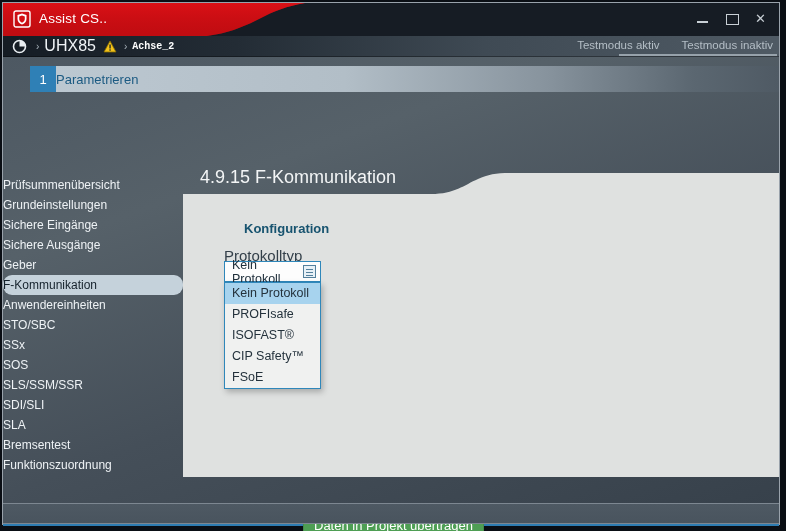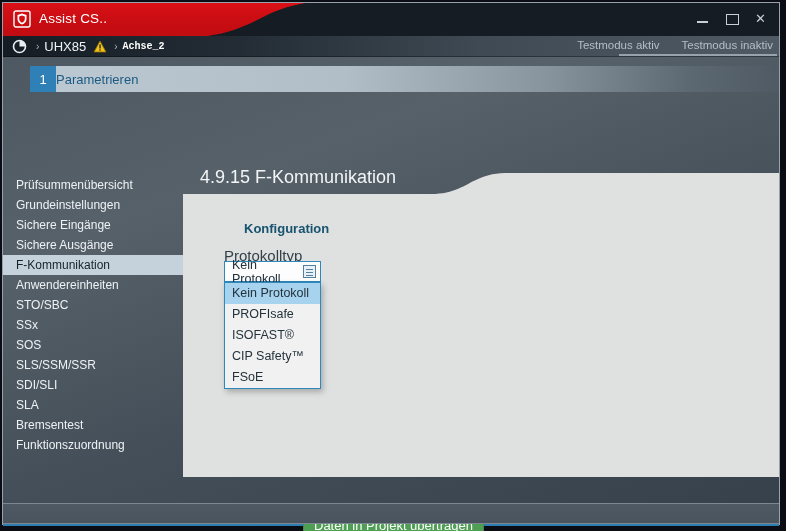--- a/index.html
+++ b/index.html
@@ -18,41 +18,41 @@
   .wc-min::after { content:""; position:absolute; left:1px; bottom:1px; width:11px; height:2px; background:#c8cfd5; }
   .wc-max::after { content:""; position:absolute; left:1px; top:1px; width:11px; height:9px; border:1.5px solid #c8cfd5; }
   .wc-close { color:#c8cfd5; font-size:13px; line-height:11px; text-align:center; }
 
   
   .crumbbar { position:absolute; left:0; top:33px; width:776px; height:21px;
               background:linear-gradient(90deg,#151c24 0%,#232c35 30%,#3f4a54 62%,#4f5a64 100%);
               border-bottom:1px solid rgba(0,0,0,.35);
               display:flex; align-items:center; padding-left:9px; color:#e8edf1; }
   .crumbbar .sep { color:#aab4bc; font-size:10px; margin:0 5px; }
-  .crumb-device { font-size:13px; color:#f0f4f7; }
+  .crumb-device { font-size:16px; color:#f0f4f7; }
   .crumb-axis { font-size:10px; font-weight:bold; color:#ffffff;font-family:Liberation Mono, monospace; }
   .testmode { position:absolute; right:6px; top:3px; display:flex; gap:22px; }
   .testmode span { font-size:11.5px; color:#b4bec6; }
   .testmode-underline { position:absolute; right:2px; bottom:0px; width:158px; height:2px; background:#97a2ab; }
 
   
   .main { position:absolute; left:0; top:54px; width:776px; height:446px;
           background:linear-gradient(160deg,#4d5862 0%,#566169 28%,#454f59 60%,#37414b 100%); }
 
   .stepbar { position:absolute; left:27px; top:9px; right:0; height:26px; display:flex; }
   .step-num { width:26px; height:26px; background:#2f80b6; color:#fff; font-size:13px;
               display:flex; align-items:center; justify-content:center; }
   .step-label { flex:1; height:26px; display:flex; align-items:center; 
                 color:#1b5a82; font-size:13px;
                 background:linear-gradient(90deg,#bcc8d1 0%,#b2bec7 40%,#87939d 68%,#5b6771 88%,#4f5a64 100%); }
 
   .sidebar { position:absolute; left:0; top:118px; width:180px; }
-  .nav-item { height:20px; line-height:20px; padding-left:13px; font-size:12px; color:#eef2f5;
+  .nav-item { height:20px; line-height:20px; font-size:12px; color:#eef2f5;
               white-space:nowrap; cursor:default; }
-  .nav-item.selected { background:#c5d2db; color:#15222c; }
+  .nav-item.selected { background:#c5d2db; color:#15222c;border-radius:9px; }
 
   .page-heading { position:absolute; left:197px; top:110px; color:#f3f5f6; font-size:18px; font-weight:normal; }
 
   .panel { position:absolute; left:180px; top:116px; width:596px; height:304px; }
   .panel svg { position:absolute; left:0; top:0; }
   .section-title { position:absolute; left:42px; top:48px; color:#17536f; font-size:13px; font-weight:bold;padding-left:19px; }
   .field-label { position:absolute; left:41px; top:74px; color:#333f49; font-size:15px; }
   .combobox { position:absolute; left:41px; top:88px; width:97px; height:21px; background:#fdfdfd;
               border:1px solid #2f87ba; display:flex; align-items:center; padding:0 4px 0 7px; }
   .combobox .value { flex:1; font-size:12.5px; color:#20303c; }
@@ -130,20 +130,21 @@
     <div class="stepbar">
       <div class="step-num">1</div>
       <div class="step-label">Parametrieren</div>
     </div>
 
     <div class="sidebar">
       <div class="nav-item">Prüfsummenübersicht</div>
       <div class="nav-item">Grundeinstellungen</div>
       <div class="nav-item">Sichere Eingänge</div>
       <div class="nav-item">Sichere Ausgänge</div>
+      <div class="nav-item">Geber</div>
       <div class="nav-item selected">F-Kommunikation</div>
       <div class="nav-item">Anwendereinheiten</div>
       <div class="nav-item">STO/SBC</div>
       <div class="nav-item">SSx</div>
       <div class="nav-item">SOS</div>
       <div class="nav-item">SLS/SSM/SSR</div>
       <div class="nav-item">SDI/SLI</div>
       <div class="nav-item">SLA</div>
       <div class="nav-item">Bremsentest</div>
       <div class="nav-item">Funktionszuordnung</div>

